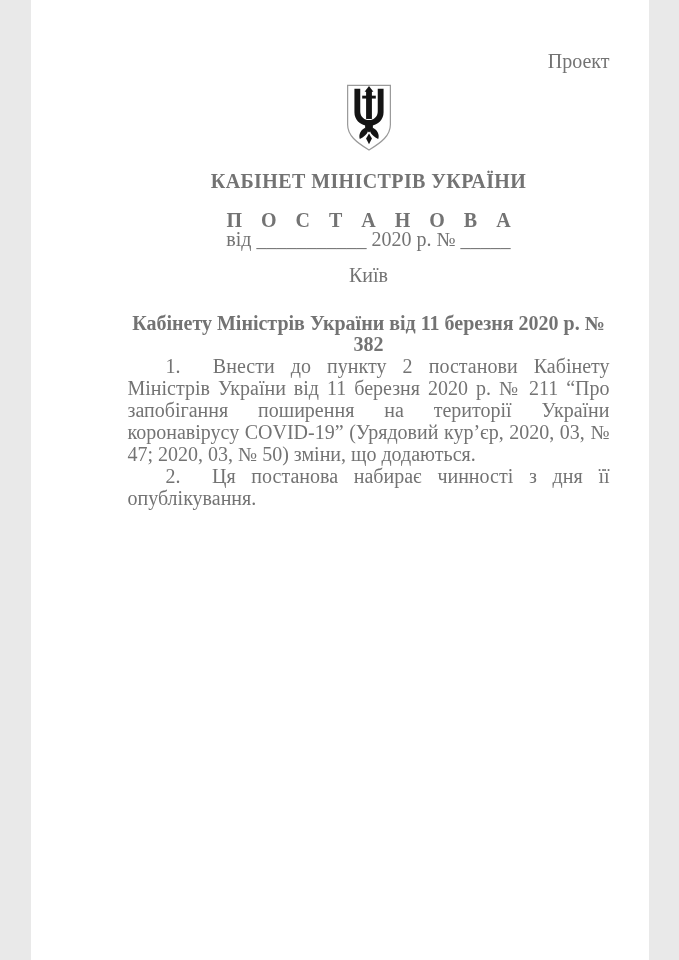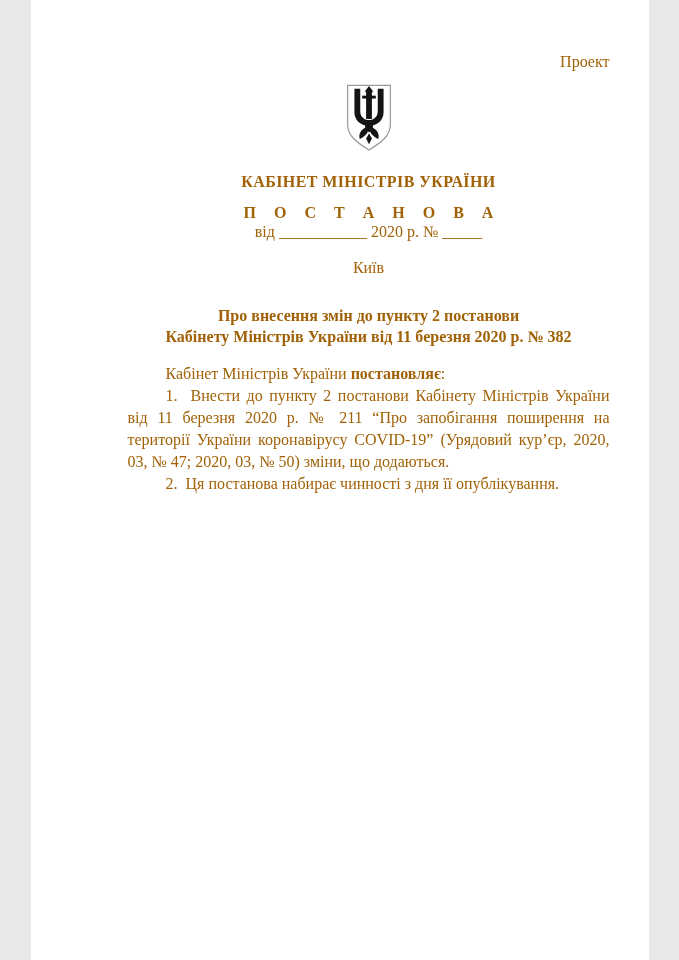--- a/index.html
+++ b/index.html
@@ -9,43 +9,43 @@
   }
   .page {
     position: relative;
     width: 618px;
     height: 960px;
     margin: 0 auto;
     background: #ffffff;
     box-sizing: border-box;
     padding: 52px 39px 0 97px;
     font-family: "Liberation Serif", "DejaVu Serif", serif;
-    font-size: 16px;
-    color: #a16207;
+    font-size: 20px;
+    color: #737373;
     overflow: hidden;
   }
   .stamp {
     text-align: right;
     line-height: 19px;
   }
   .emblem-wrap {
     margin-top: 13px;
     height: 68px;
     display: flex;
     justify-content: center;
   }
   .org-name {
     margin-top: 20px;
     text-align: center;
     font-weight: 700;
     line-height: 19px;
     letter-spacing: 0.4px;
   }
   .doc-type {
-    margin-top: 12px;
+    margin-top: 20px;
     text-align: center;
     font-weight: 700;
     line-height: 19px;
     letter-spacing: 7px;
     text-indent: 7px; 
   }
   .date-line {
     text-align: center;
     line-height: 19px;
     white-space: pre;
@@ -114,24 +114,22 @@
 
   <div class="org-name">КАБІНЕТ МІНІСТРІВ УКРАЇНИ</div>
 
   <div class="doc-type">П О С Т А Н О В А</div>
 
   <div class="date-line">від ___________ 2020 р. № _____</div>
 
   <div class="city">Київ</div>
 
   <div class="doc-title">
-    <div>Про внесення змін до пункту 2 постанови</div>
     <div>Кабінету Міністрів України від 11 березня 2020 р. № 382</div>
   </div>
 
   <div class="body-text">
-    <p class="intro"><span>Кабінет Міністрів України </span><b>постановляє</b><span>:</span></p>
     <p>1.&nbsp; Внести до пункту 2 постанови Кабінету Міністрів України від 11 березня 2020 р. № 211 “Про запобігання поширення на території України коронавірусу COVID-19” (Урядовий кур’єр, 2020, 03, № 47; 2020, 03, № 50) зміни, що додаються.</p>
     <p>2.&nbsp; Ця постанова набирає чинності з дня її опублікування.</p>
   </div>
 
 
 </div>
 
 </body></html>

